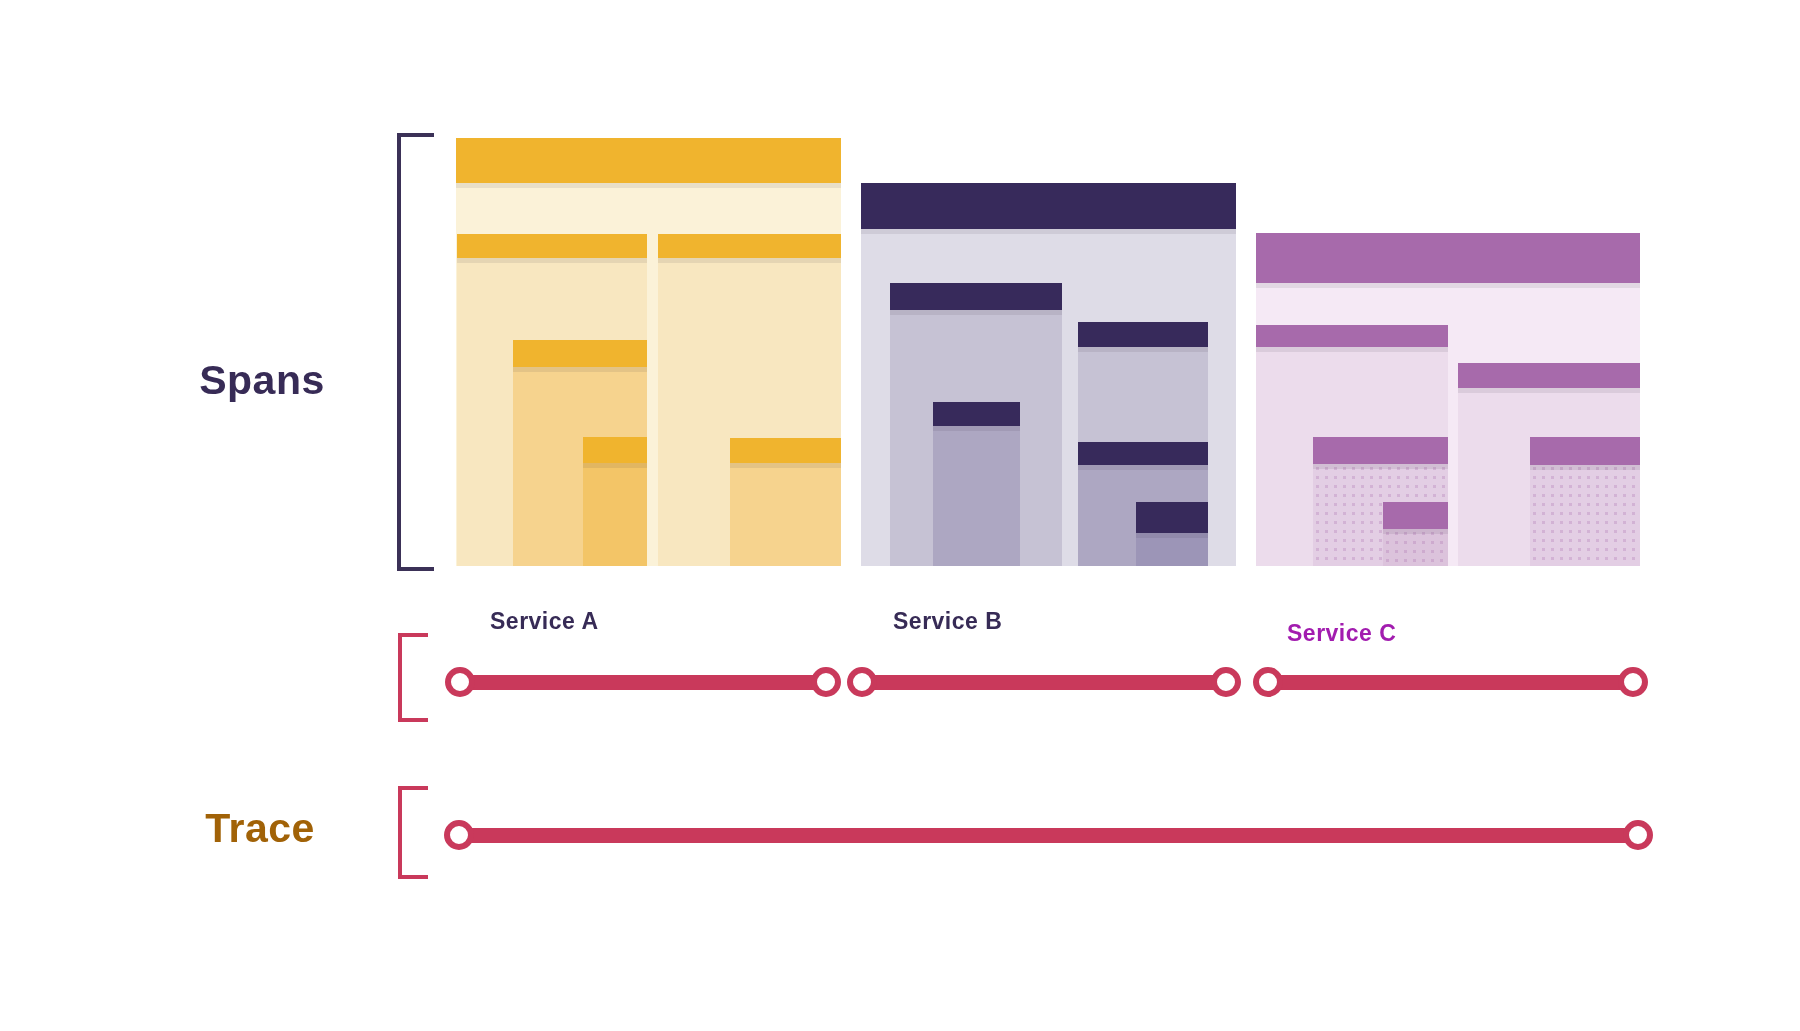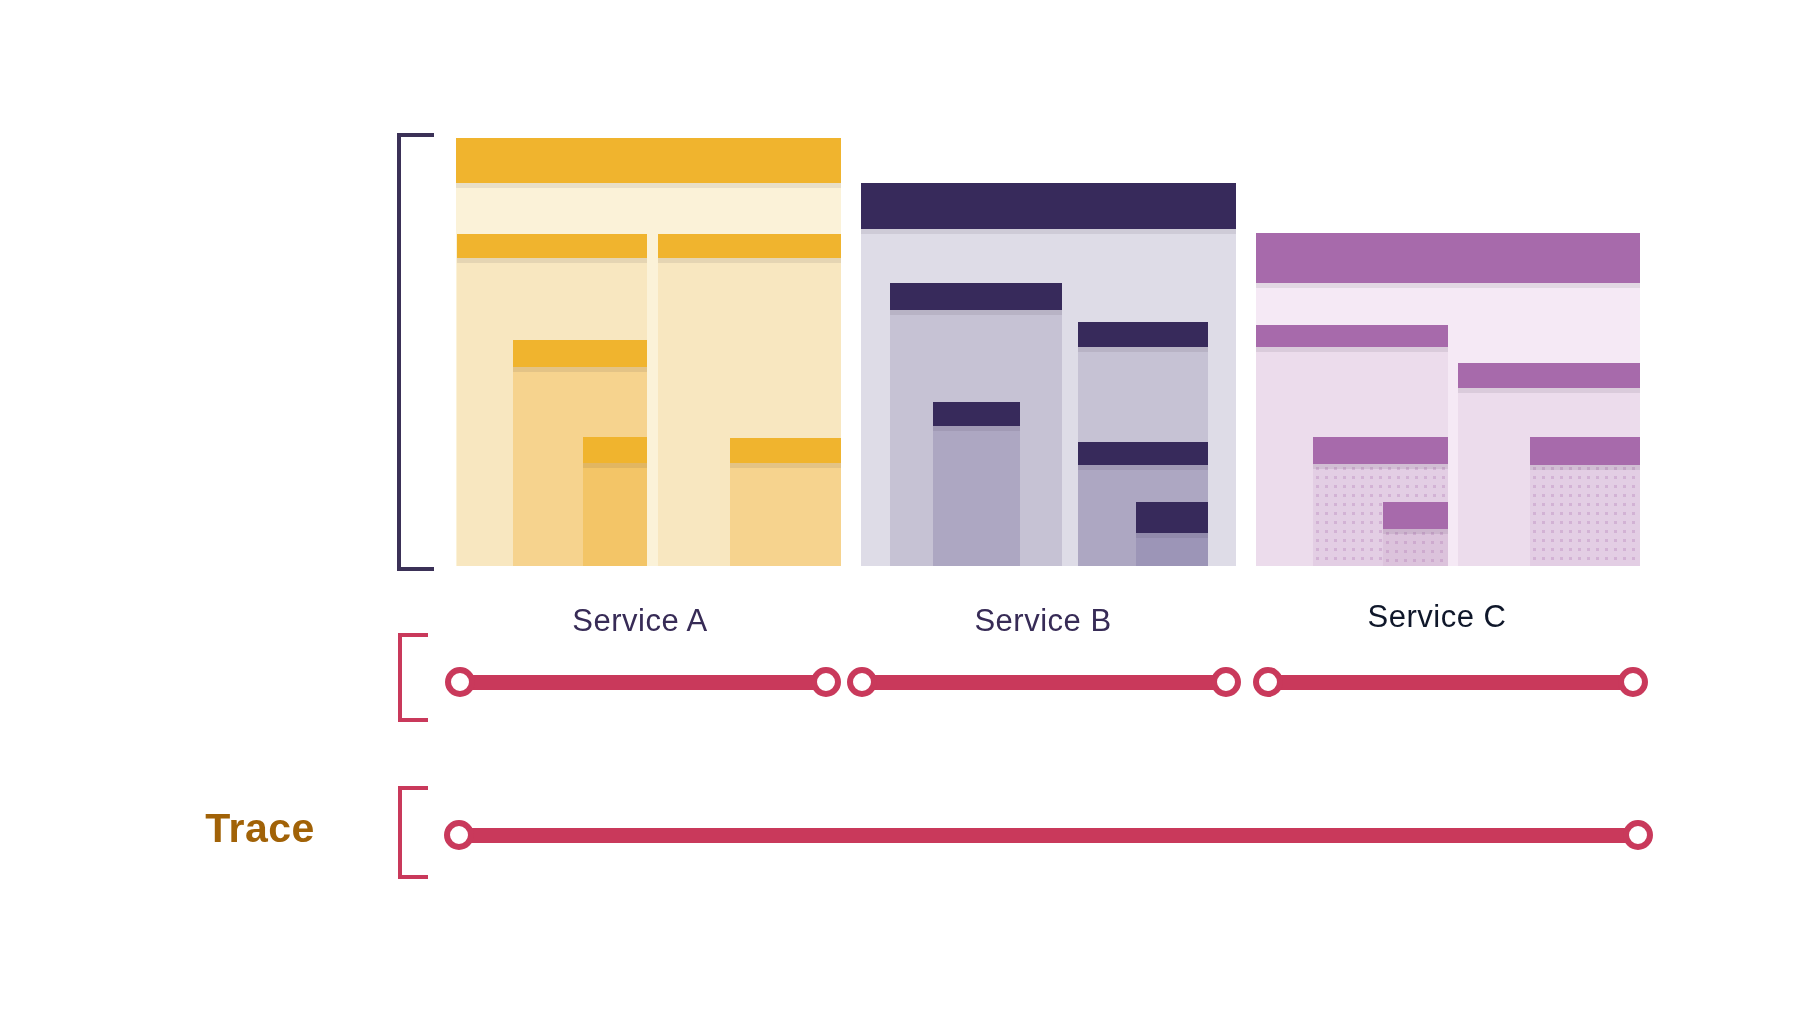--- a/index.html
+++ b/index.html
@@ -43,24 +43,23 @@
     left: 0; top: 0; width: 100%;
     box-shadow: 0 5px 0 rgba(40, 30, 60, 0.09);
   }
   .dots-texture {
     background-image: radial-gradient(rgba(167,106,171,0.28) 1.5px, transparent 1.6px);
     background-size: 9px 9px;
   }
   .service-label {
     position: absolute;
     width: 300px;
-    font-weight: 400;
-    font-size: 31px;
+    font-weight: 700;
+    font-size: 23px;
     line-height: 38px;
-    text-align: center;
     letter-spacing: 0.5px;
   }
   .tl-line {
     position: absolute;
     height: 15px;
   }
   .tl-endpoint {
     position: absolute;
     width: 30px; height: 30px;
     border-radius: 50%;
@@ -68,20 +67,21 @@
     border-width: 6px;
     background: #ffffff;
     box-sizing: border-box;
   }
 </style>
 </head>
 <body>
 
 <div id="canvas">
 
+  <div class="side-label" id="spans-label" style="color: rgb(55, 43, 86);">Spans</div>
 
   <div class="bracket" id="spans-bracket" style="border-color: rgb(59, 49, 87);"></div>
 
 
   <div class="bracket" id="transactions-bracket" style="border-color: rgb(201, 57, 91);"></div>
 
   <div class="side-label" id="trace-label" style="color: #a16207;">Trace</div>
 
   <div class="bracket" id="trace-bracket" style="border-color: rgb(201, 57, 91);"></div>
 
@@ -141,21 +141,21 @@
         <div class="span-bar dots-texture" style="left: 127px; top: 269px; width: 65px; height: 64px; background-color: rgb(220, 195, 220);">
           <div class="span-header" style="height: 27px; background-color: rgb(167, 106, 171);"></div>
         </div>
         <div class="span-bar" style="left: 202px; top: 130px; width: 182px; height: 203px; background-color: rgb(236, 220, 236);">
           <div class="span-header" style="height: 25px; background-color: rgb(167, 106, 171);"></div>
         </div>
         <div class="span-bar dots-texture" style="left: 274px; top: 204px; width: 110px; height: 129px; background-color: rgb(227, 206, 228);">
           <div class="span-header" style="height: 28px; background-color: rgb(167, 106, 171);"></div>
         </div>
       </div>
-      <div class="service-label" style="left: 1287px; top: 598px; color: #0f172a;">Service C</div>
+      <div class="service-label" style="left: 1287px; top: 614px; color: #a21caf;">Service C</div>
     </div>
 
   <div id="lines-area">
       <div class="tl-line" style="left: 460px; top: 674.5px; width: 366px; height: 15px; background-color: rgb(201, 57, 91);"></div>
       <div class="tl-endpoint" style="left: 445px; top: 667px; width: 30px; height: 30px; border-color: rgb(201, 57, 91);"></div>
       <div class="tl-endpoint" style="left: 811px; top: 667px; width: 30px; height: 30px; border-color: rgb(201, 57, 91);"></div>
       <div class="tl-line" style="left: 862px; top: 674.5px; width: 364px; height: 15px; background-color: rgb(201, 57, 91);"></div>
       <div class="tl-endpoint" style="left: 847px; top: 667px; width: 30px; height: 30px; border-color: rgb(201, 57, 91);"></div>
       <div class="tl-endpoint" style="left: 1211px; top: 667px; width: 30px; height: 30px; border-color: rgb(201, 57, 91);"></div>
       <div class="tl-line" style="left: 1268px; top: 674.5px; width: 365px; height: 15px; background-color: rgb(201, 57, 91);"></div>

